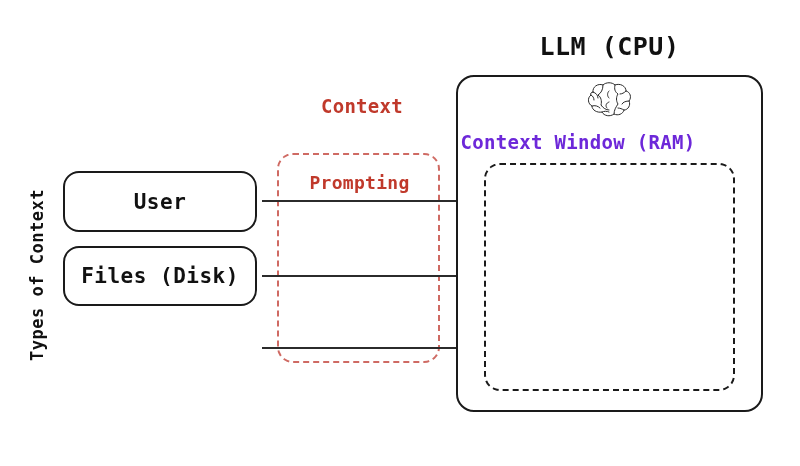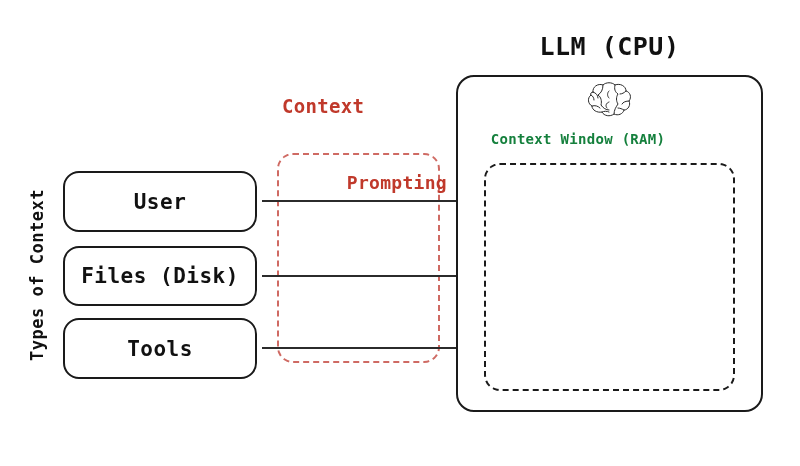--- a/index.html
+++ b/index.html
@@ -55,21 +55,21 @@
   #ctx-box-0 { top: 171px; height: 61px; }
   #ctx-box-1 { top: 246px; height: 60px; }
   #ctx-box-2 { top: 318px; height: 61px; }
 
   
   #ce-title {
     position: absolute;
     left: 282px;
     top: 92px;
     width: 160px;
-    text-align: left;
+    text-align: center;
     font-size: 19px;
     font-weight: 700;
     color: #c0392b;
     line-height: 28px;
     letter-spacing: 0.3px;
   }
   #ce-dashed-box {
     position: absolute;
     left: 277px;
     top: 153px;
@@ -77,21 +77,21 @@
     height: 210px;
     border: 2px dashed #cf6a63;
     border-radius: 16px;
     box-sizing: border-box;
     background: transparent;
   }
   .ce-method {
     position: absolute;
     left: 272px;
     width: 175px;
-    text-align: right;
+    text-align: center;
     font-size: 18px;
     font-weight: 700;
     color: #c0392b;
     letter-spacing: 0.3px;
     white-space: nowrap;
   }
   #ce-method-0 { top: 172px; }
   #ce-method-1 { top: 246px; }
   #ce-method-2 { top: 318px; }
 
@@ -136,23 +136,23 @@
     top: 80px;
     width: 54px;
     height: 42px;
   }
   #ram-title {
     position: absolute;
     left: 456px;
     top: 131px;
     width: 244px;
     text-align: center;
-    font-size: 14px;
-    font-weight: 700;
-    color: #15803d;
+    font-size: 19px;
+    font-weight: 700;
+    color: #6d28d9;
     letter-spacing: 0.3px;
   }
   #ram-box {
     position: absolute;
     left: 484px;
     top: 163px;
     width: 251px;
     height: 228px;
     border: 2.2px dashed #1a1a1a;
     border-radius: 16px;
@@ -165,23 +165,20 @@
 
 <div id="canvas">
 
   <div id="types-label">Types of Context</div>
 
   <div class="ctx-box" id="ctx-box-0">
     <span>User</span>
   </div>
   <div class="ctx-box" id="ctx-box-1">
     <span>Files (Disk)</span>
-  </div>
-  <div class="ctx-box" id="ctx-box-2">
-    <span>Tools</span>
   </div>
 
   <div id="ce-title">
     <div>Context</div>
   </div>
 
   <div id="ce-dashed-box"></div>
 
   <div class="ce-method" id="ce-method-0">Prompting</div>
 

